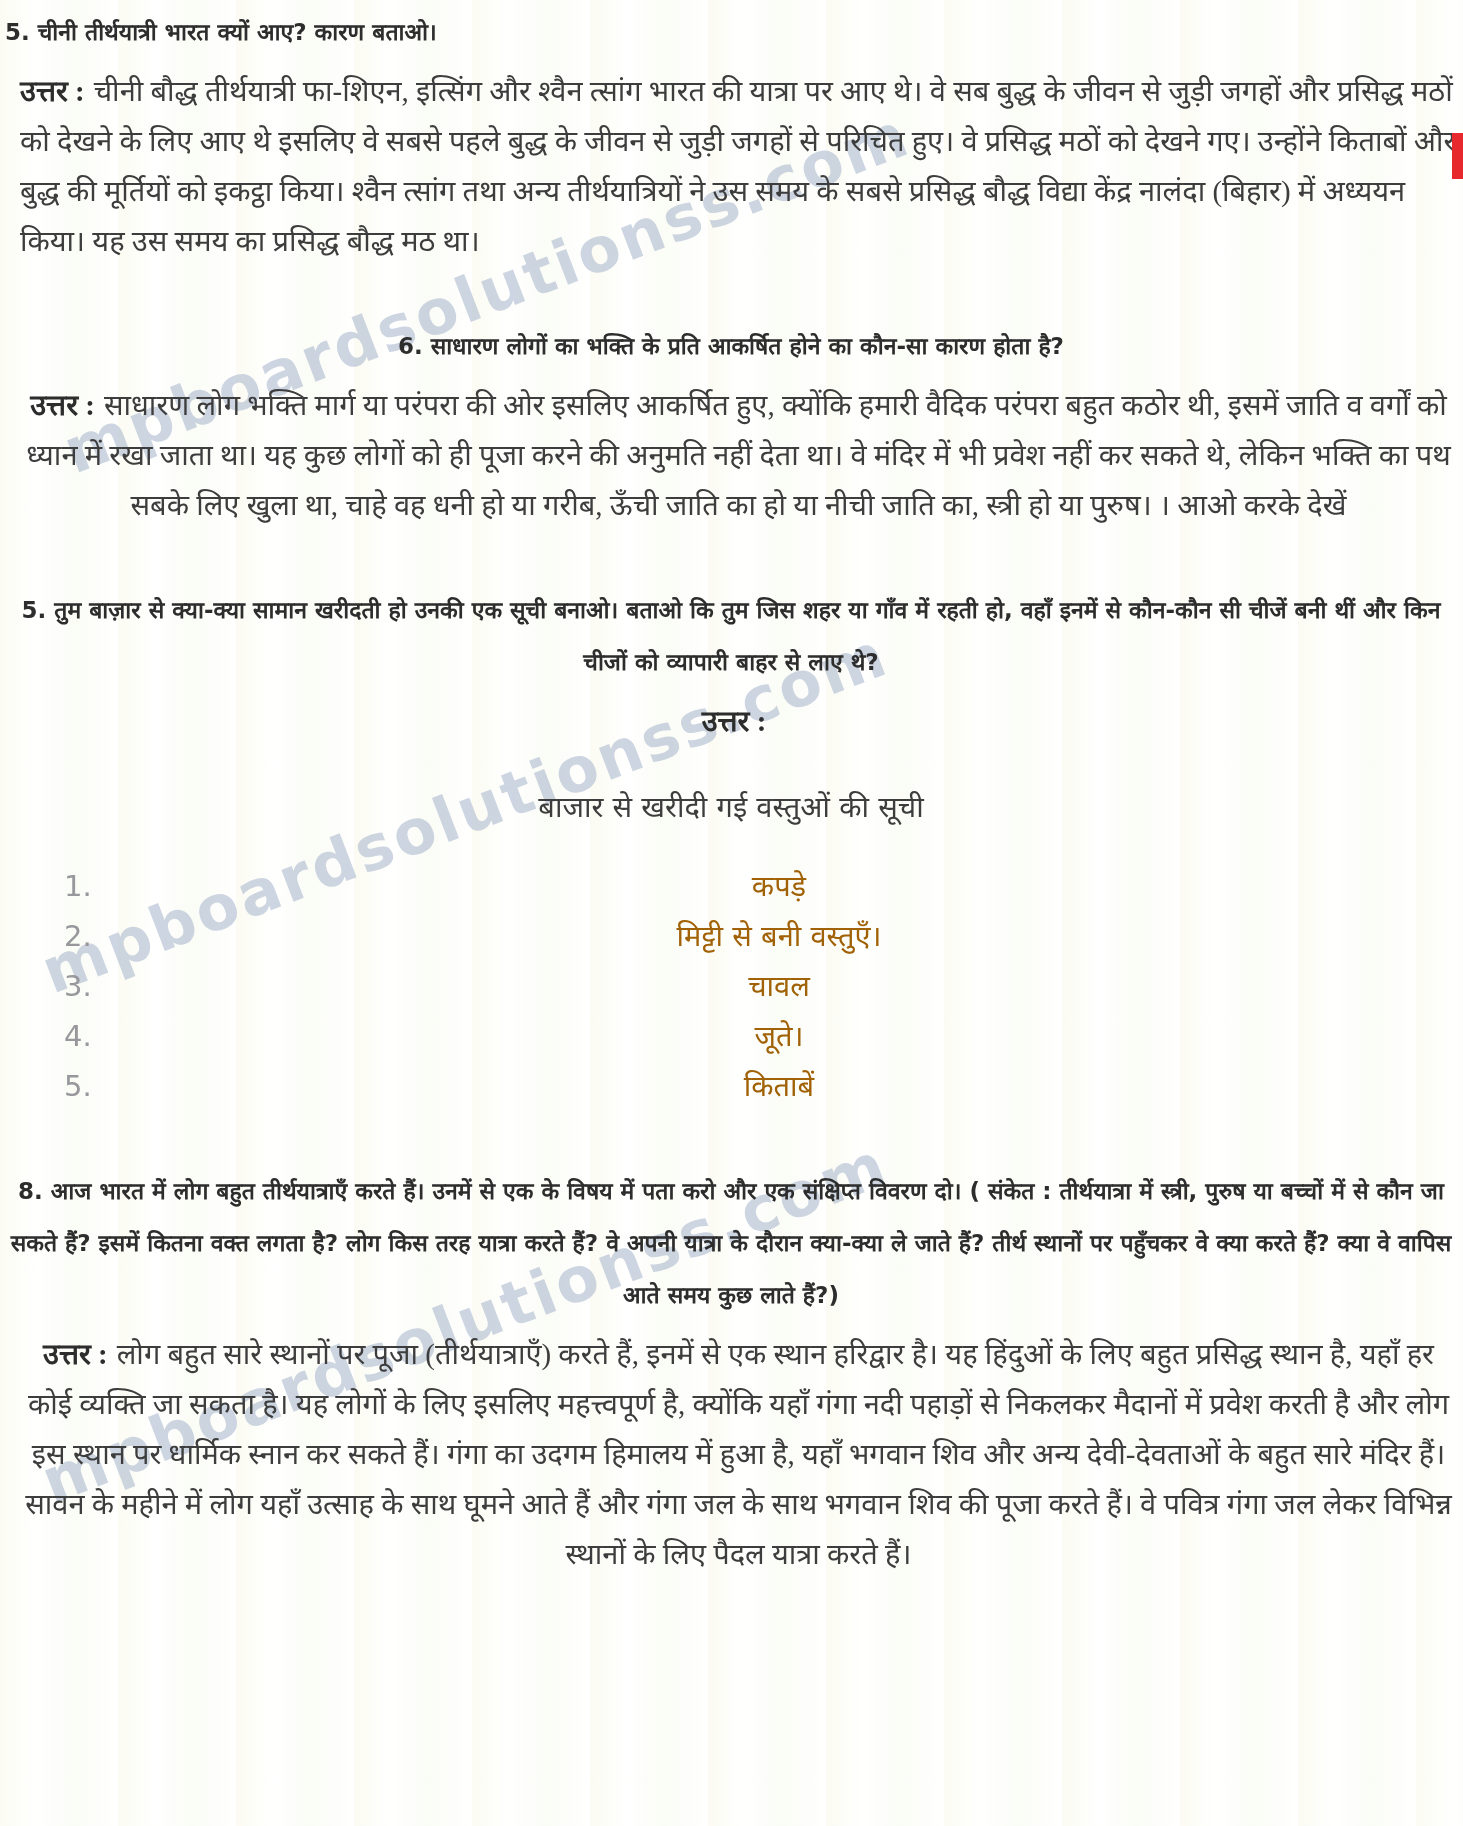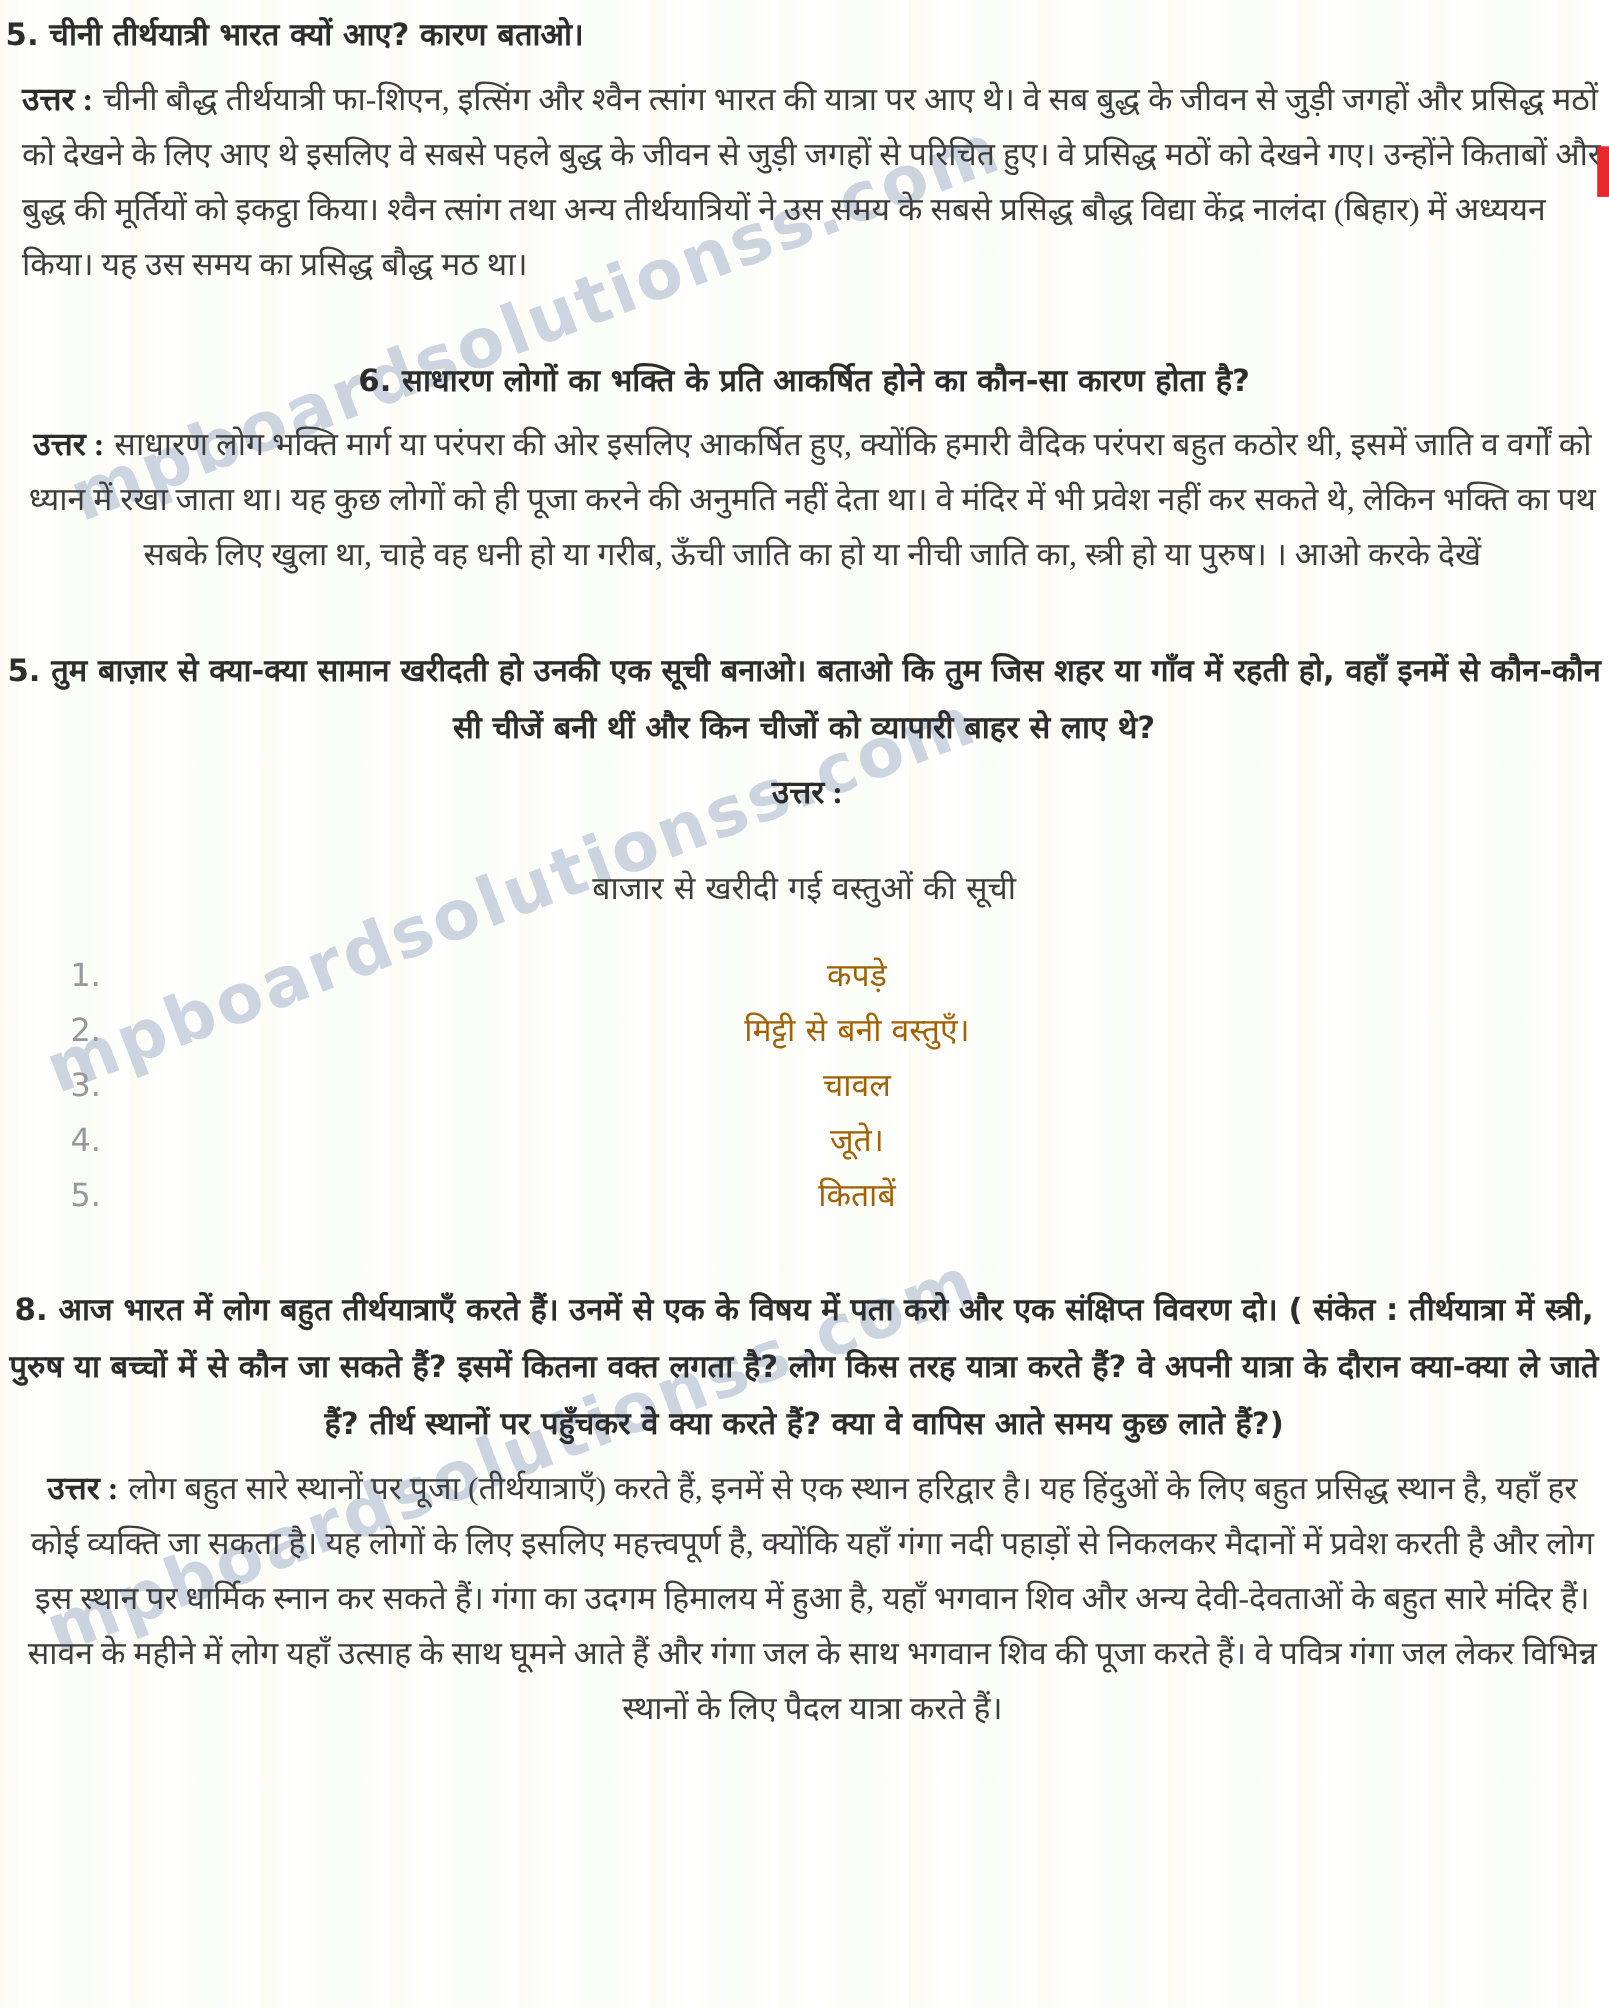--- a/index.html
+++ b/index.html
@@ -57,21 +57,21 @@
   .content {
     position: relative;
     z-index: 2;
     padding: 6px 6px 0 5px;
     font-size: 29px;
     line-height: 50px;
   }
   .q {
     font-weight: bold;
     color: #2d2d2d;
-    font-size: 28px;
+    font-size: 23px;
     line-height: 52px;
     margin: 0;
   }
   .answer {
     margin: 8px 0 0 15px;
     font-family: Liberation Serif, serif;
   }
   .ans-label {
     font-weight: bold;
     color: #2d2d2d;

